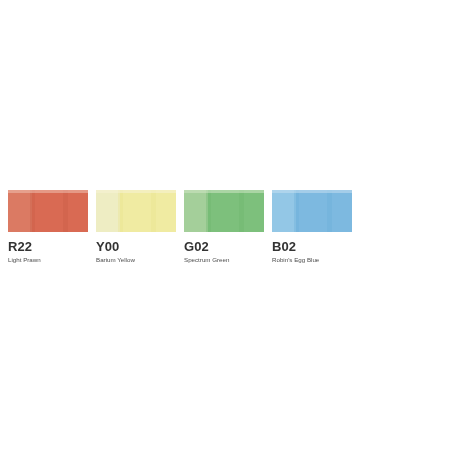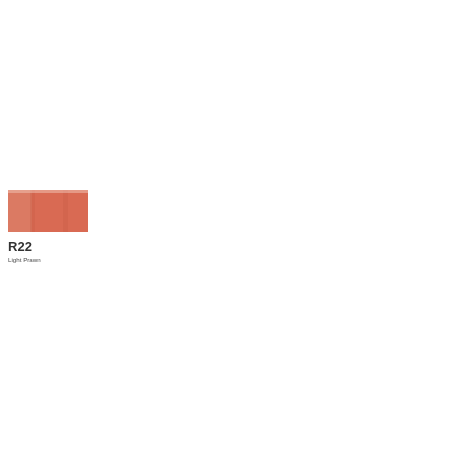--- a/index.html
+++ b/index.html
@@ -98,16 +98,49 @@
       <div class="ink-light" style="background: rgb(219, 122, 99);"></div>
       <div class="ink-streak" style="background: rgb(201, 92, 70); left: 22px;"></div>
       <div class="ink-streak" style="background: rgb(201, 92, 70); left: 55px;"></div>
       <div class="ink-topedge" style="background: rgb(238, 192, 176);"></div>
     </div>
     <div class="swatch-code">R22</div>
     <div class="swatch-name">Light Prawn</div>
   </div>
 
 
+  <div class="swatch-cell">
+    <div class="swatch-chip">
+      <div class="ink-main" style="background: rgb(240, 235, 162);"></div>
+      <div class="ink-light" style="background: rgb(238, 237, 195);"></div>
+      <div class="ink-streak" style="background: rgb(232, 226, 141); left: 22px;"></div>
+      <div class="ink-streak" style="background: rgb(232, 226, 141); left: 55px;"></div>
+      <div class="ink-topedge" style="background: rgb(247, 243, 214);"></div>
+    </div>
+    <div class="swatch-code">Y00</div>
+    <div class="swatch-name">Barium Yellow</div>
+  </div>
 
+  <div class="swatch-cell">
+    <div class="swatch-chip">
+      <div class="ink-main" style="background: rgb(125, 192, 124);"></div>
+      <div class="ink-light" style="background: rgb(164, 207, 154);"></div>
+      <div class="ink-streak" style="background: rgb(110, 181, 109); left: 22px;"></div>
+      <div class="ink-streak" style="background: rgb(110, 181, 109); left: 55px;"></div>
+      <div class="ink-topedge" style="background: rgb(207, 229, 196);"></div>
+    </div>
+    <div class="swatch-code">G02</div>
+    <div class="swatch-name">Spectrum Green</div>
+  </div>
 
+  <div class="swatch-cell">
+    <div class="swatch-chip">
+      <div class="ink-main" style="background: rgb(125, 185, 224);"></div>
+      <div class="ink-light" style="background: rgb(147, 199, 230);"></div>
+      <div class="ink-streak" style="background: rgb(106, 174, 216); left: 22px;"></div>
+      <div class="ink-streak" style="background: rgb(106, 174, 216); left: 55px;"></div>
+      <div class="ink-topedge" style="background: rgb(196, 223, 240);"></div>
+    </div>
+    <div class="swatch-code">B02</div>
+    <div class="swatch-name">Robin's Egg Blue</div>
+  </div>
 </div>
 </div>
 
 </body></html>

